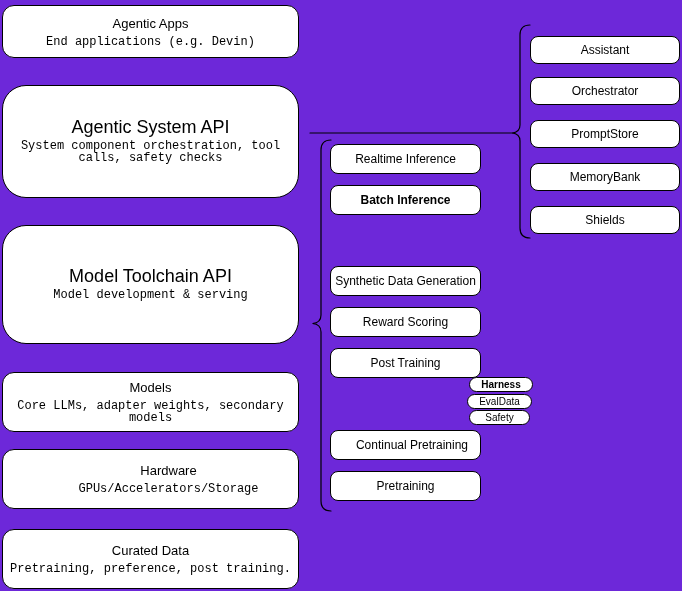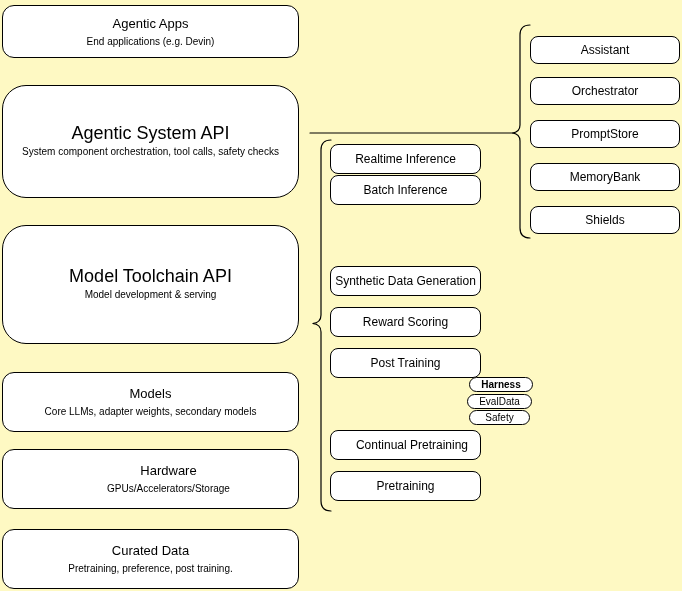--- a/index.html
+++ b/index.html
@@ -1,40 +1,40 @@
 <!DOCTYPE html>
 <html><head>
 <meta charset="utf-8">
 <style>
   html, body { margin: 0; padding: 0; background: #ffffff; }
   .canvas {
     position: relative;
     width: 682px;
     height: 591px;
-    background: #fef9c3;
+    background: #6d28d9;
     font-family: "Liberation Sans", sans-serif;
     color: #000000;
     overflow: hidden;
   }
   .node {
     position: absolute;
     box-sizing: border-box;
     background: #ffffff;
     border: 1px solid #000000;
     display: flex;
     flex-direction: column;
     align-items: center;
     justify-content: center;
     text-align: center;
   }
   .stack-box { left: 2px; width: 297px; border-radius: 12px; }
   .stack-box.size-lg { border-radius: 24px; }
   .box-title { font-size: 13px; line-height: 16px; }
   .size-lg .box-title { font-size: 18px; line-height: 17px; }
-  .box-subtitle { font-size: 10px; line-height: 12px; margin-top: 4px; }
+  .box-subtitle { font-size: 12px; line-height: 12px; margin-top: 4px; font-family: Liberation Mono, monospace; }
   .tool-box {
     left: 330px; width: 151px; height: 30px;
     border-radius: 8px; font-size: 12px; z-index: 1;
   }
   .comp-box {
     left: 530px; width: 150px; height: 28px;
     border-radius: 8px; font-size: 12px;
   }
   .pill {
     position: absolute;
@@ -93,21 +93,21 @@
   </div>
 
   <div class="node stack-box" style="top:529px; height:60px;">
     <div class="box-title">Curated Data</div>
     <div class="box-subtitle">Pretraining, preference, post training.</div>
   </div>
 
   <div class="node tool-box" style="top:144px;">
     <span>Realtime Inference</span>
   </div>
-  <div class="node tool-box" style="top:175px;">
+  <div class="node tool-box" style="top:185px;font-weight:bold;">
     <span>Batch Inference</span>
   </div>
   <div class="node tool-box" style="top:266px;">
     <span>Synthetic Data Generation</span>
   </div>
   <div class="node tool-box" style="top:307px;">
     <span>Reward Scoring</span>
   </div>
   <div class="node tool-box" style="top:348px;">
     <span>Post Training</span>

